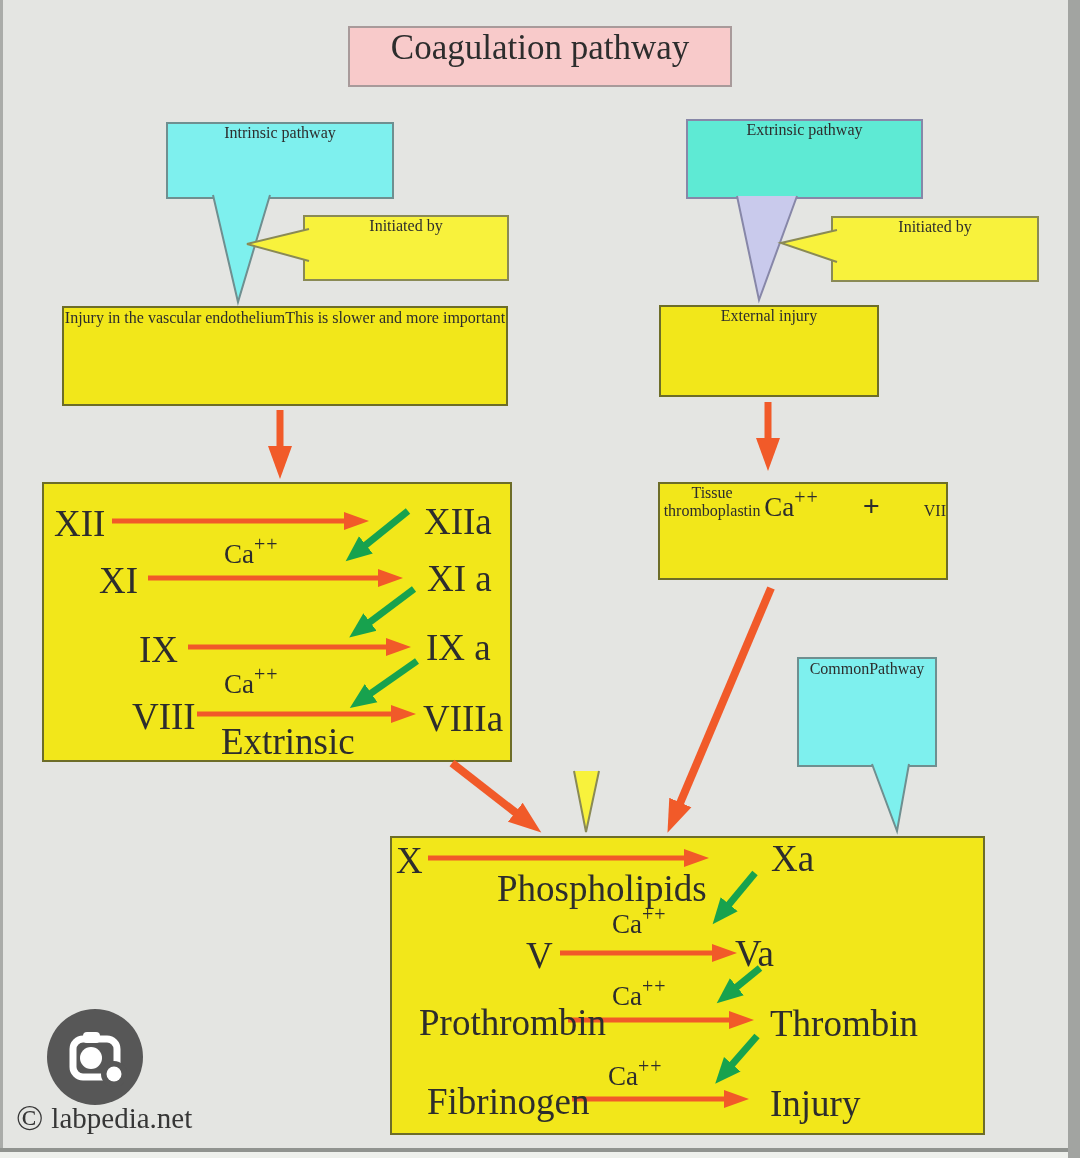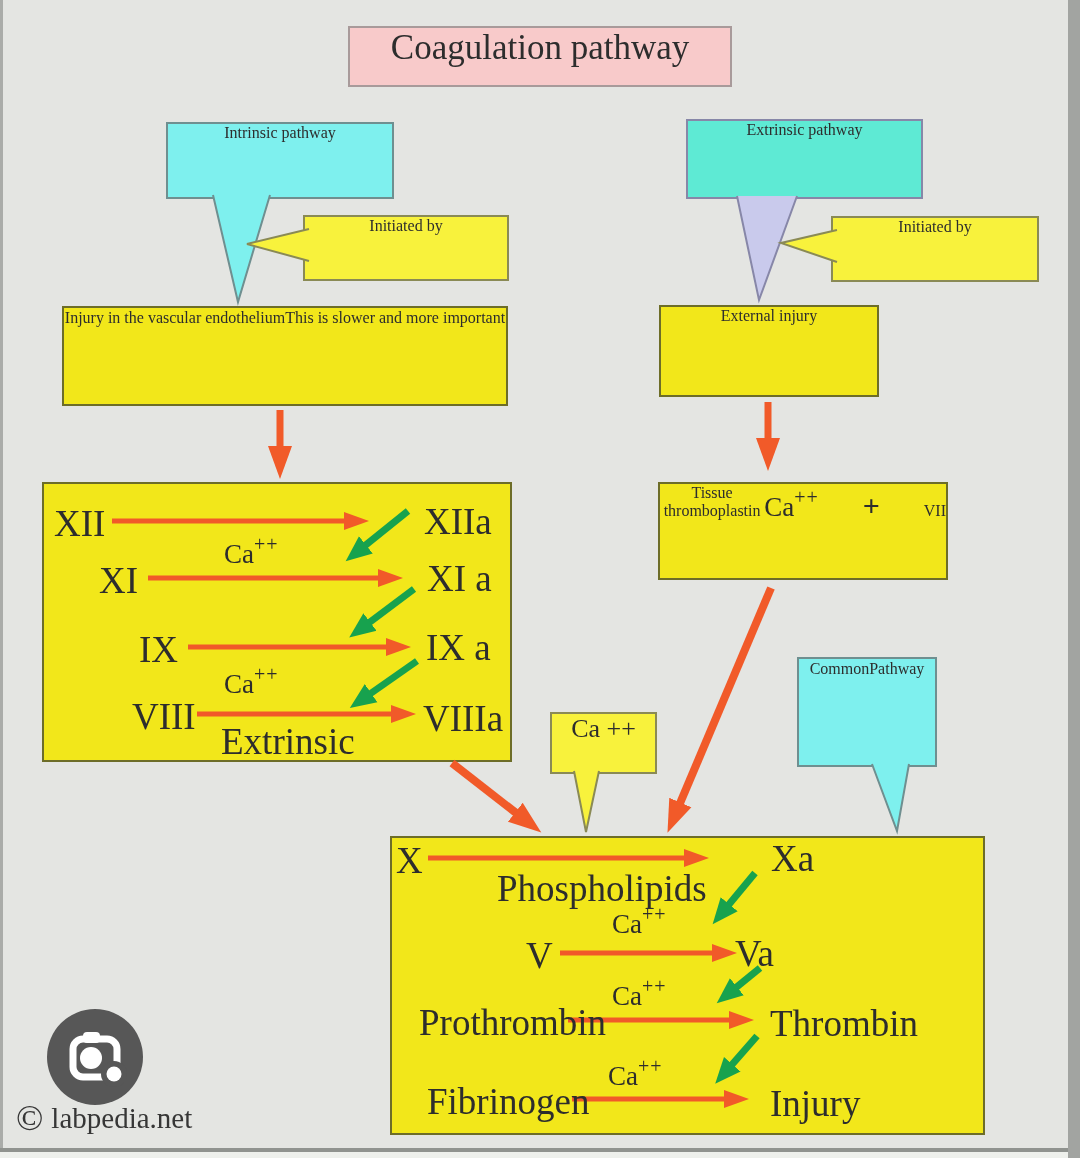--- a/index.html
+++ b/index.html
@@ -69,23 +69,20 @@
 
   <div class="box yellow-main twoline" style="left:658px;top:482px;width:290px;height:98px;">
     <span>Tissue thromboplastin</span>
     <span style="display:flex;gap:44px;align-items:baseline;margin-top:4px;">
       <span class="cof"><span>Ca</span><sup>++</sup></span>
       <span style="font-size:30px;font-weight:bold;">+</span>
       <span>VII</span>
     </span>
   </div>
 
-  <div class="box yellow-call" style="left:550px;top:712px;width:107px;height:62px;font-size:26px;">
-    <span>Ca ++</span>
-  </div>
 
   <div class="box cyan twoline" style="left:797px;top:657px;width:140px;height:110px;line-height:1.2;">
     <span>Common</span>
     <span>Pathway</span>
   </div>
 
   <div class="box yellow-main" style="left:390px;top:836px;width:595px;height:299px;"></div>
 
   <svg id="overlay" width="1080" height="1158" viewBox="0 0 1080 1158">
     <defs>

